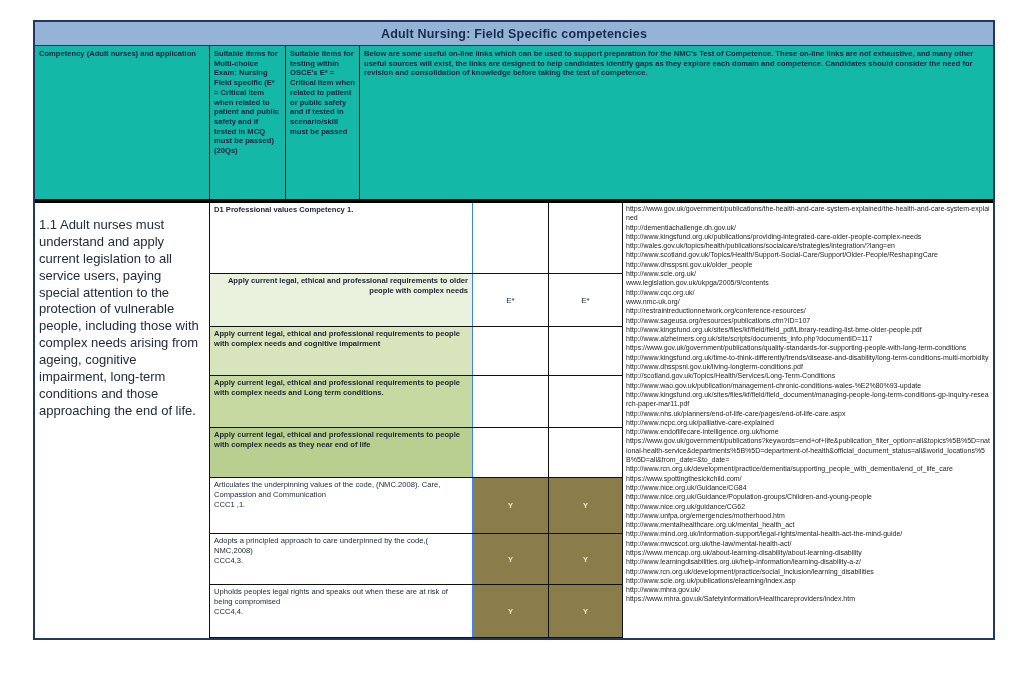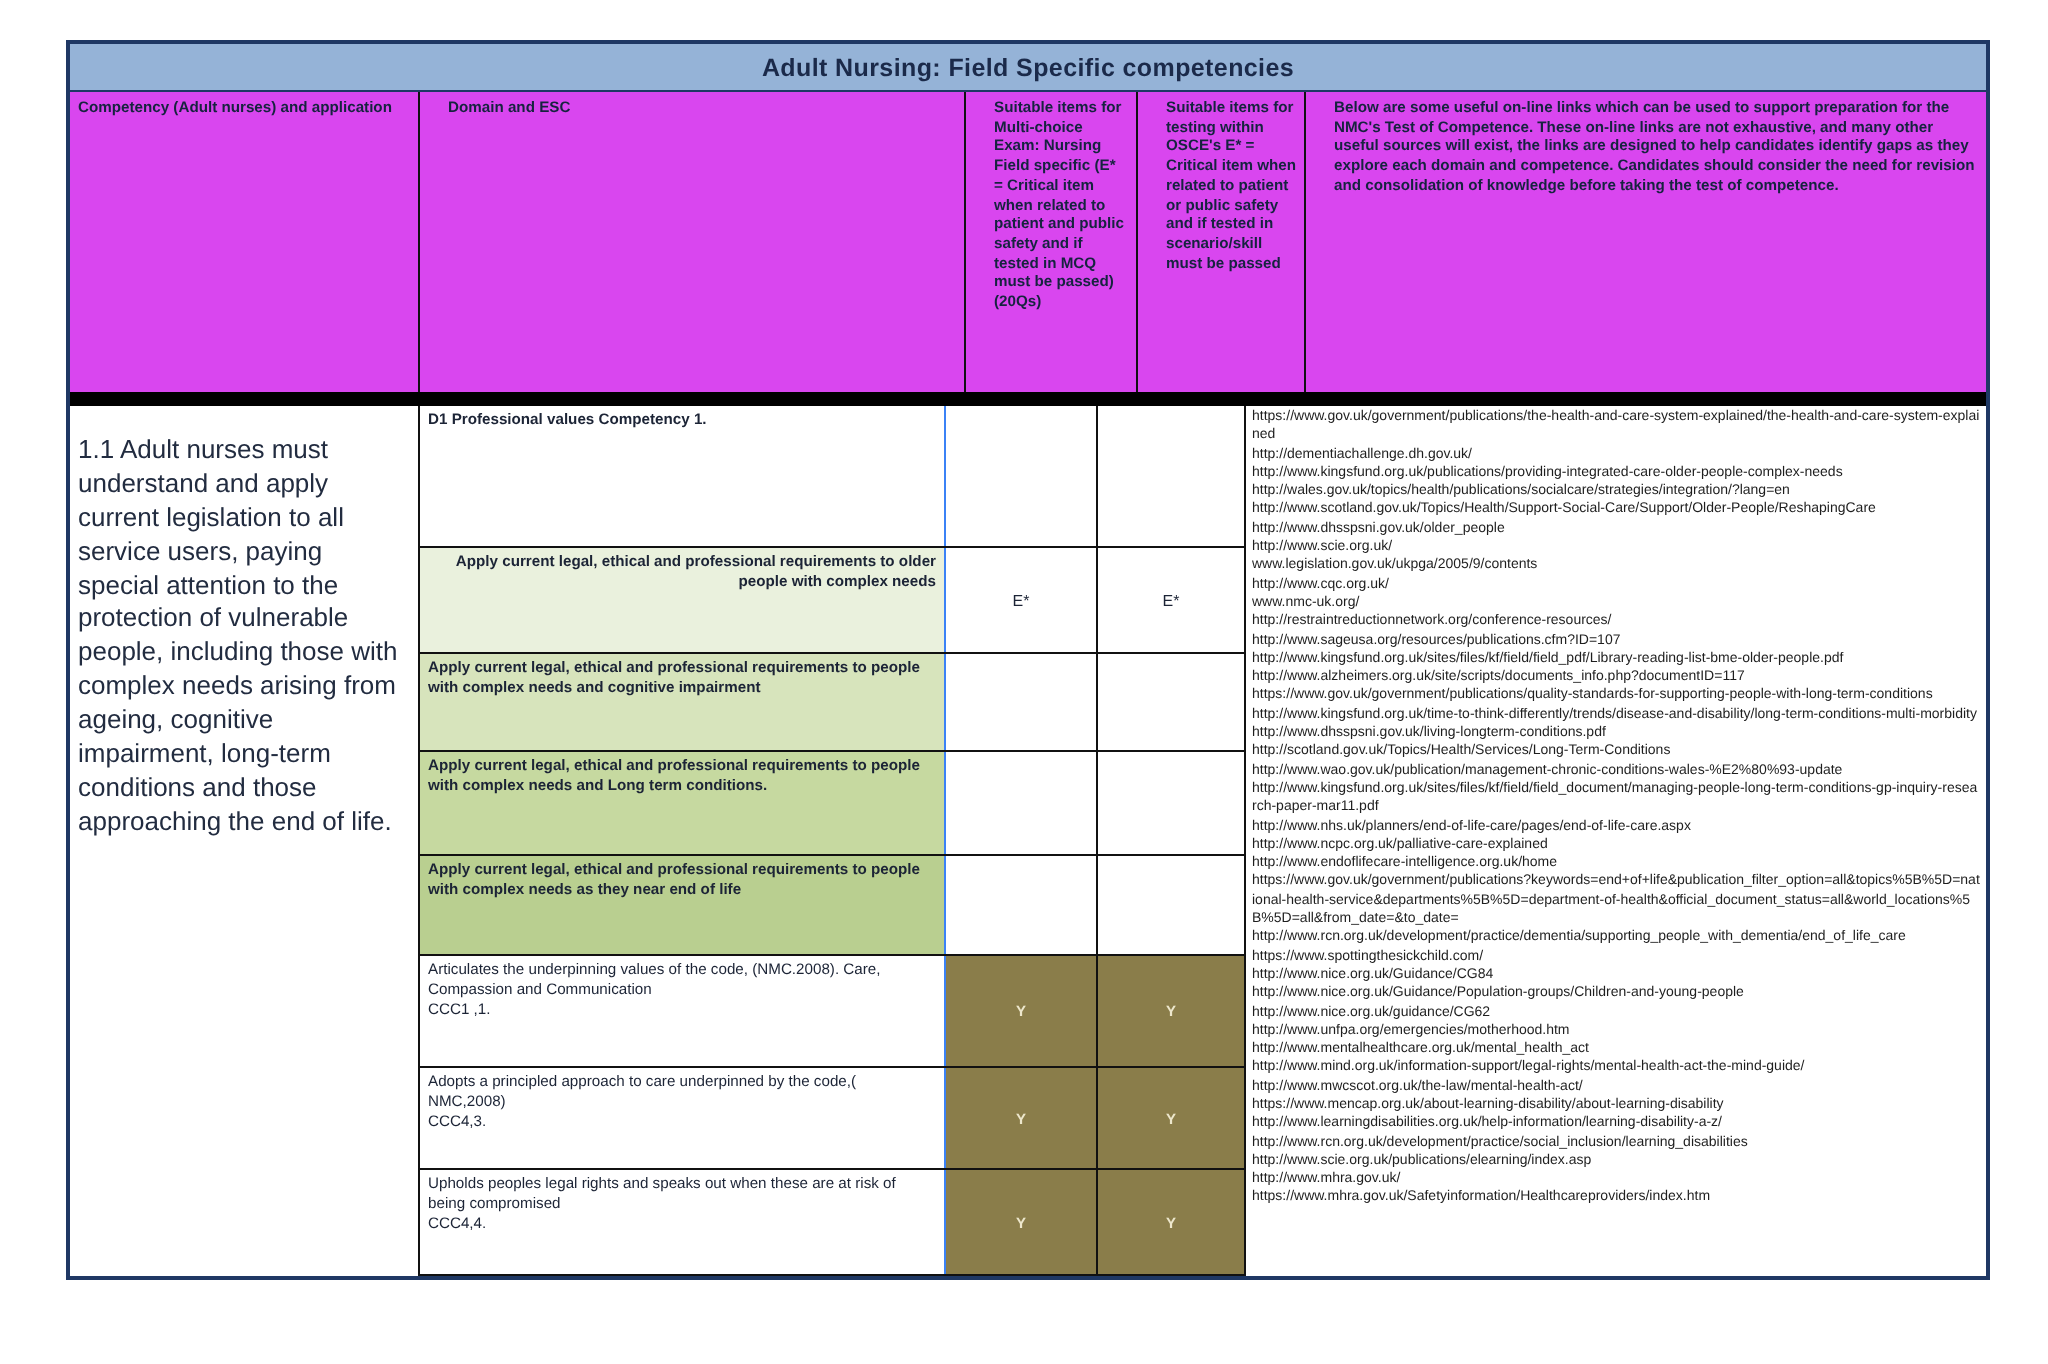--- a/index.html
+++ b/index.html
@@ -10,21 +10,21 @@
     position:absolute; left:33px; top:20px; width:962px; height:620px;
     border:2px solid #1f3864; background:#ffffff; overflow:hidden;
   }
 
   .title-row {
     height:24px; background:#95b3d7; border-bottom:1px solid #1f3864;
     display:flex; align-items:center; justify-content:center;
     font-size:12.5px; font-weight:bold; color:#1b2a4a; letter-spacing:.2px;
   }
 
-  .header-row { height:157px; display:flex; background:#d946ef; border-bottom:7px solid #000000;gap:10px; }
+  .header-row { height:157px; display:flex; background:#14b8a6; border-bottom:4px solid #000000; }
   .header-cell {
     border-right:1px solid #111; padding:3px 4px;
     font-size:7.6px; font-weight:bold; color:#16233f; line-height:1.28;
   }
   .hc-competency { width:175px; }
   .hc-domain     { width:263px; }
   .hc-mcq        { width:76px; }
   .hc-osce       { width:74px; }
   .hc-links      { flex:1; border-right:none; }
 
@@ -69,21 +69,20 @@
 </head>
 <body>
 
 <div class="page">
   <div class="sheet">
 
     <div class="title-row">Adult Nursing: Field Specific competencies</div>
 
     <div class="header-row">
       <div class="header-cell hc-competency">Competency (Adult nurses) and application</div>
-      <div class="header-cell hc-domain">Domain and ESC</div>
       <div class="header-cell hc-mcq">Suitable items for Multi-choice Exam: Nursing Field specific  (E* = Critical item when related to patient and public safety and if tested in MCQ must be passed) (20Qs)</div>
       <div class="header-cell hc-osce">Suitable items for testing within OSCE's  E* = Critical item when related to patient or public safety and if tested in scenario/skill must be passed</div>
       <div class="header-cell hc-links">Below are some useful on-line links which can be used to support preparation for the NMC's Test of Competence.  These on-line links are not exhaustive, and many other useful sources will exist, the links are designed to help candidates identify gaps as they explore each domain and competence. Candidates should consider the need for revision and consolidation of knowledge before taking the test of competence.</div>
     </div>
 
     <div class="body">
 
       <div class="competency-col">1.1 Adult nurses must understand and apply current legislation to all service users, paying special attention to the protection of vulnerable people, including those with complex needs arising from ageing, cognitive impairment, long-term conditions and those approaching the end of life.</div>
 
       <div class="mid-col">

